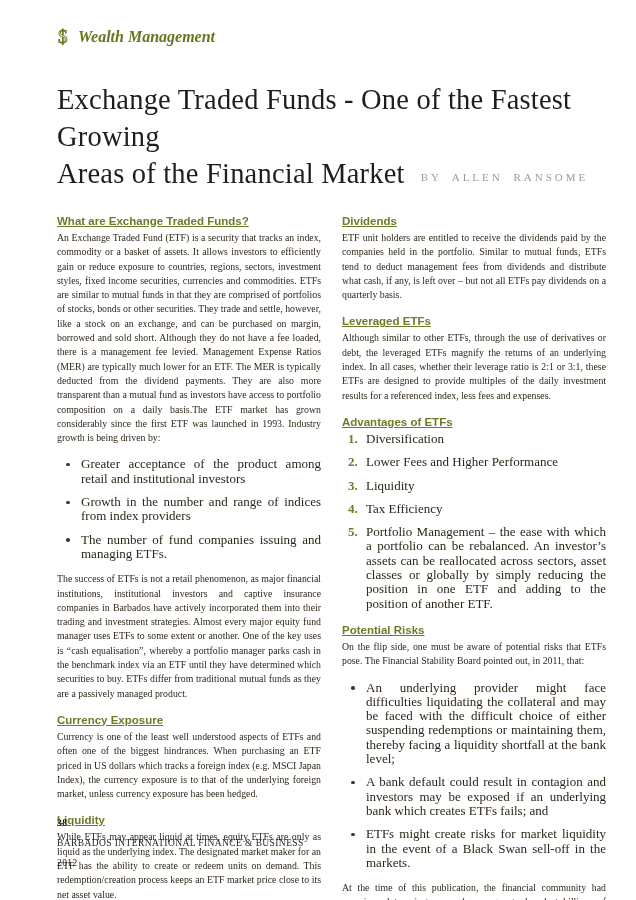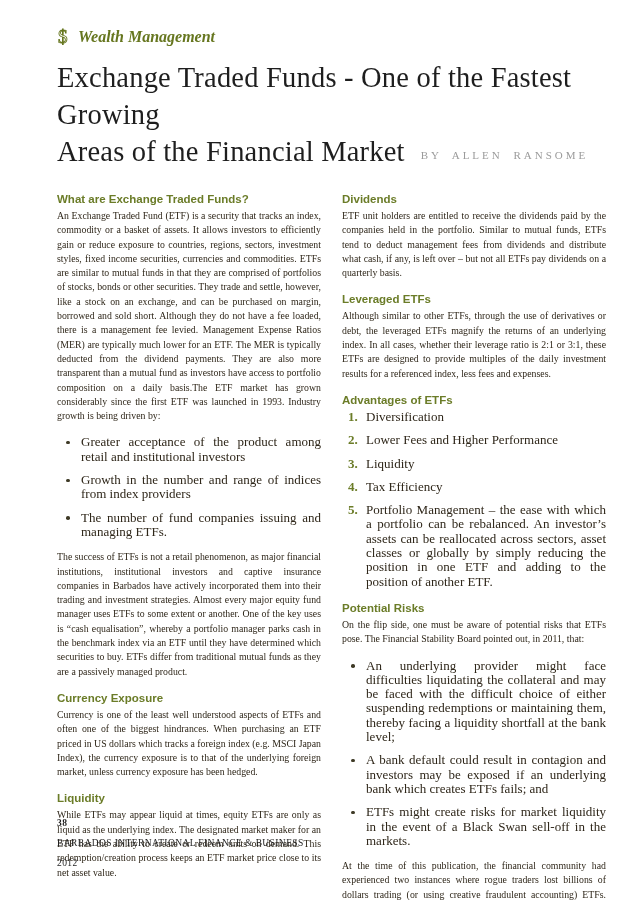--- a/index.html
+++ b/index.html
@@ -26,21 +26,21 @@
   .eyebrow .dollar-icon { display: inline-block; line-height: 0; }
   .eyebrow-label {
     font-family: "Liberation Serif", serif;
     font-style: italic;
     font-weight: bold;
     font-size: 16px;
     color: #66761f;
   }
 
   
-  .title-block { margin-top: 12px; }
+  .title-block { margin-top: 34px; }
   .article-title {
     font-family: "Liberation Serif", serif;
     font-weight: normal;
     font-size: 28.5px;
     line-height: 37px;
     color: #1e1e1e;
     letter-spacing: 0.2px;
   }
   .byline {
     font-family: Liberation Serif, serif;
@@ -56,20 +56,21 @@
   
   .columns { display: flex; gap: 21px; margin-top: 19px; }
   .col { flex: 1 1 0; min-width: 0; }
 
   .section-heading {
     font-family: "Liberation Sans", sans-serif;
     font-weight: bold;
     font-size: 11.5px;
     color: #6b7c28;
     margin: 0 0 4px 0;
+    text-decoration: underline;
   }
   .section { margin-bottom: 13px; }
 
   .body-text {
     font-size: 9.8px;
     line-height: 14.3px;
     text-align: justify;
     color: #2e2619;
     margin-bottom: 9px;
   }

